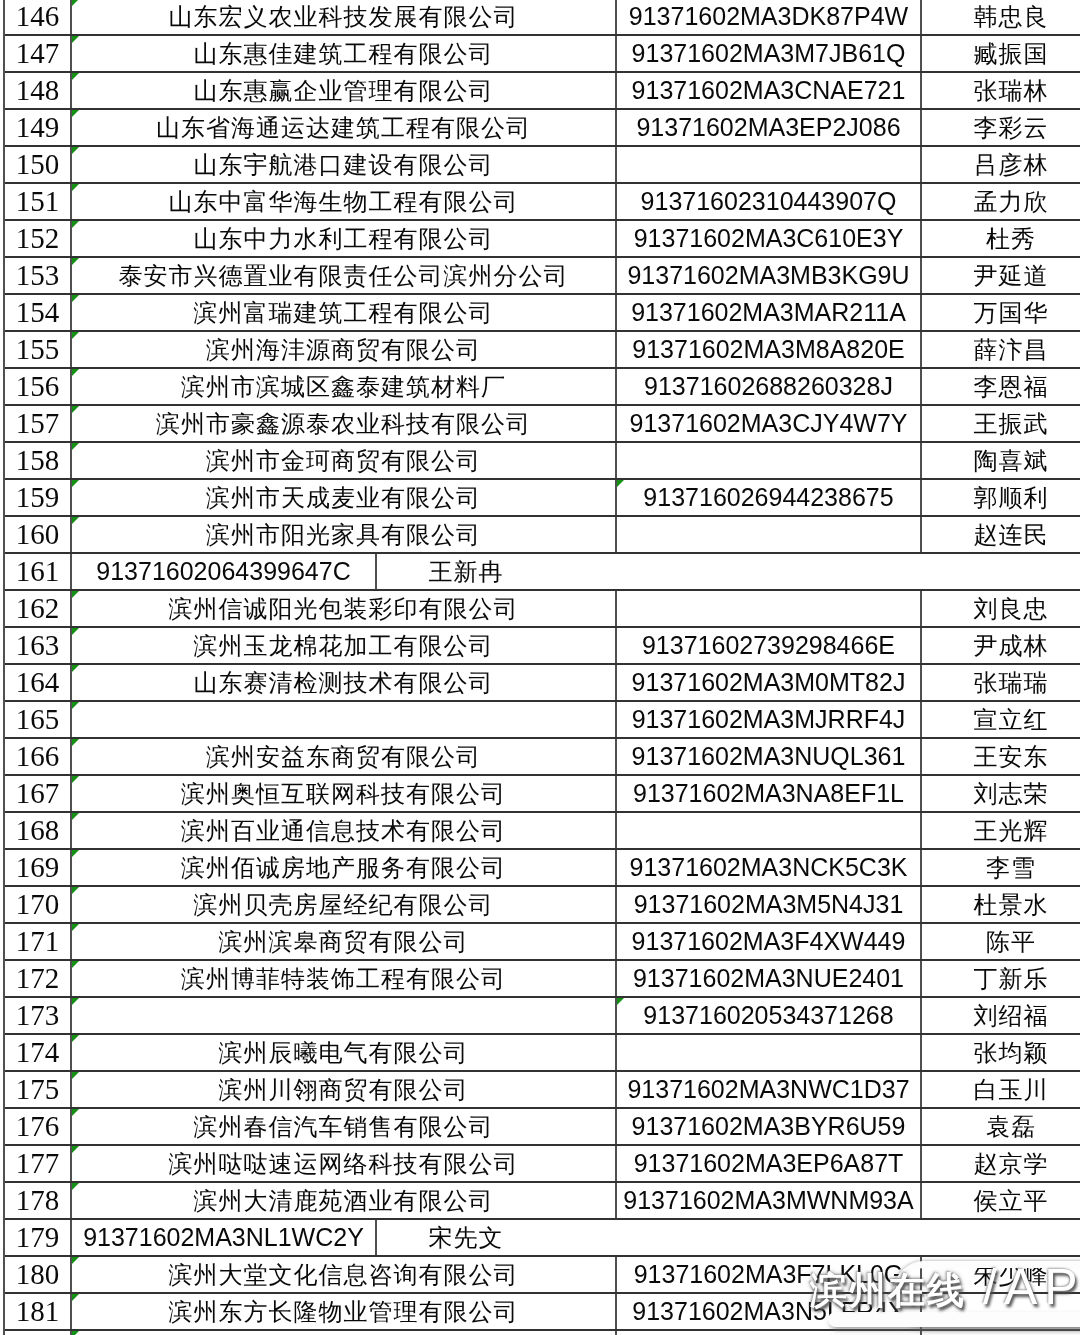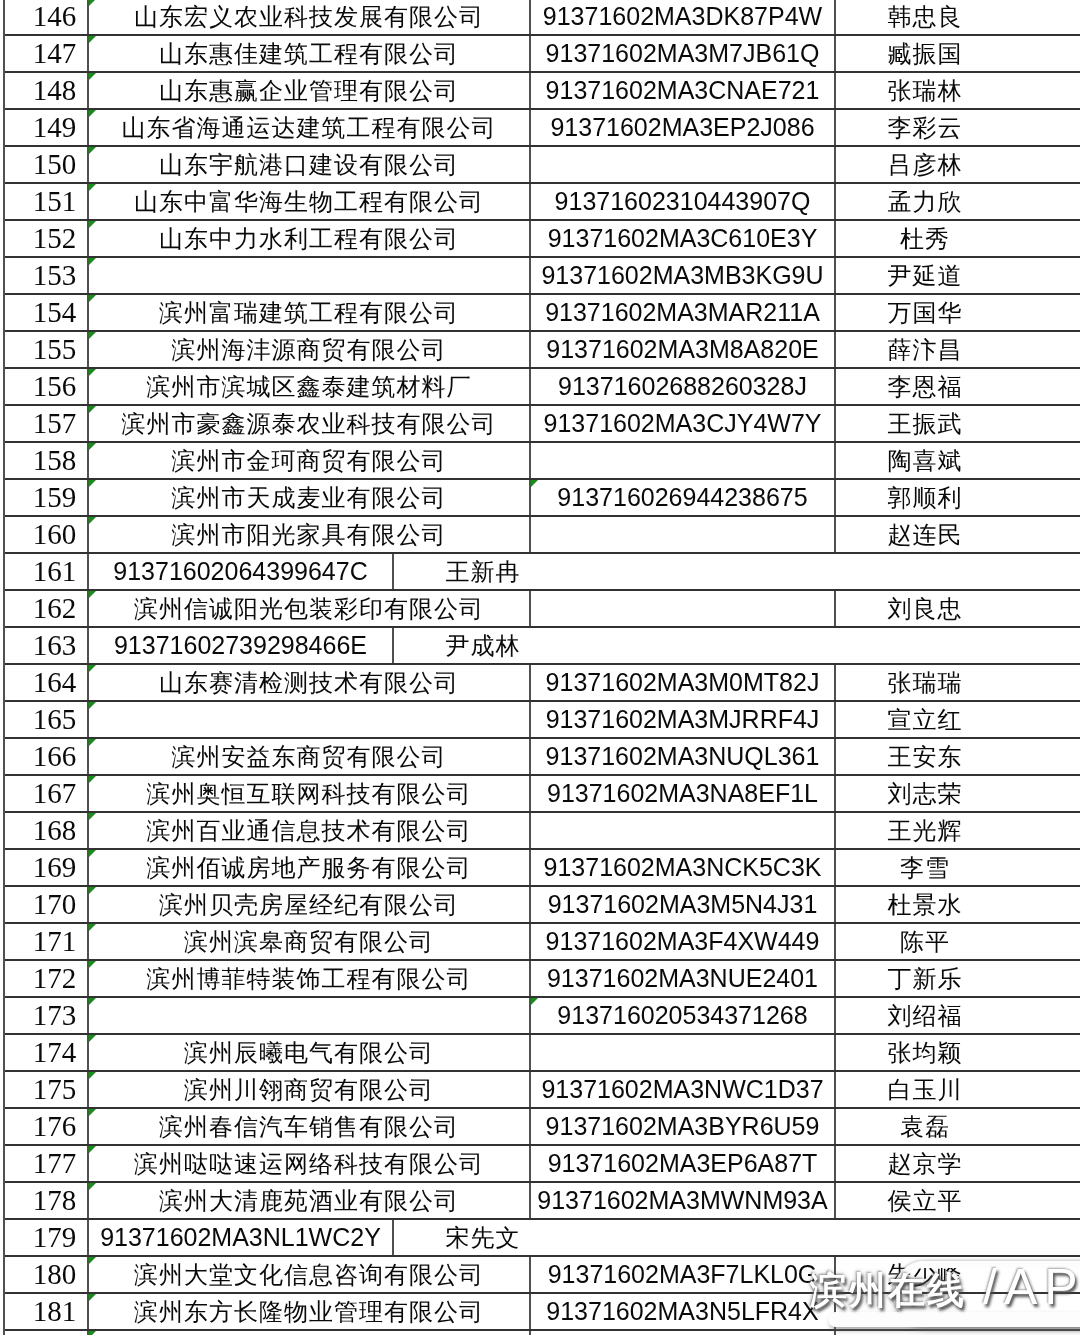--- a/index.html
+++ b/index.html
@@ -32,24 +32,23 @@
     justify-content:center;
     position:relative;
     overflow:hidden;
     white-space:nowrap;
     color:#0a0a0a;
   }
   .cell.no {
     width:67px;
     font-family:"Liberation Serif", serif;
     font-size:29px;
-    margin-left:17px;
   }
   .cell.company {
-    width:442px;
+    width:545px;
     font-family:"Liberation Serif", serif;
     font-size:24px;
     letter-spacing:1px;
   }
   .cell.code {
     width:305px;
     font-family:"Liberation Sans", sans-serif;
     font-size:25px;
   }
   .cell.person {
@@ -217,20 +216,21 @@
       <div class="cell person">
         <span>杜秀</span>
       </div>
     </div>
     <div class="row">
       <div class="cell no">
         <span>153</span>
       </div>
       <div class="cell company">
         <span class="flag-triangle"></span>
+        <span>泰安市兴德置业有限责任公司滨州分公司</span>
       </div>
       <div class="cell code">
         <span>91371602MA3MB3KG9U</span>
       </div>
       <div class="cell person">
         <span>尹延道</span>
       </div>
     </div>
     <div class="row">
       <div class="cell no">
@@ -360,20 +360,24 @@
       <div class="cell code">
         <span></span>
       </div>
       <div class="cell person">
         <span>刘良忠</span>
       </div>
     </div>
     <div class="row">
       <div class="cell no">
         <span>163</span>
+      </div>
+      <div class="cell company">
+        <span class="flag-triangle"></span>
+        <span>滨州玉龙棉花加工有限公司</span>
       </div>
       <div class="cell code">
         <span>91371602739298466E</span>
       </div>
       <div class="cell person">
         <span>尹成林</span>
       </div>
     </div>
     <div class="row">
       <div class="cell no">

